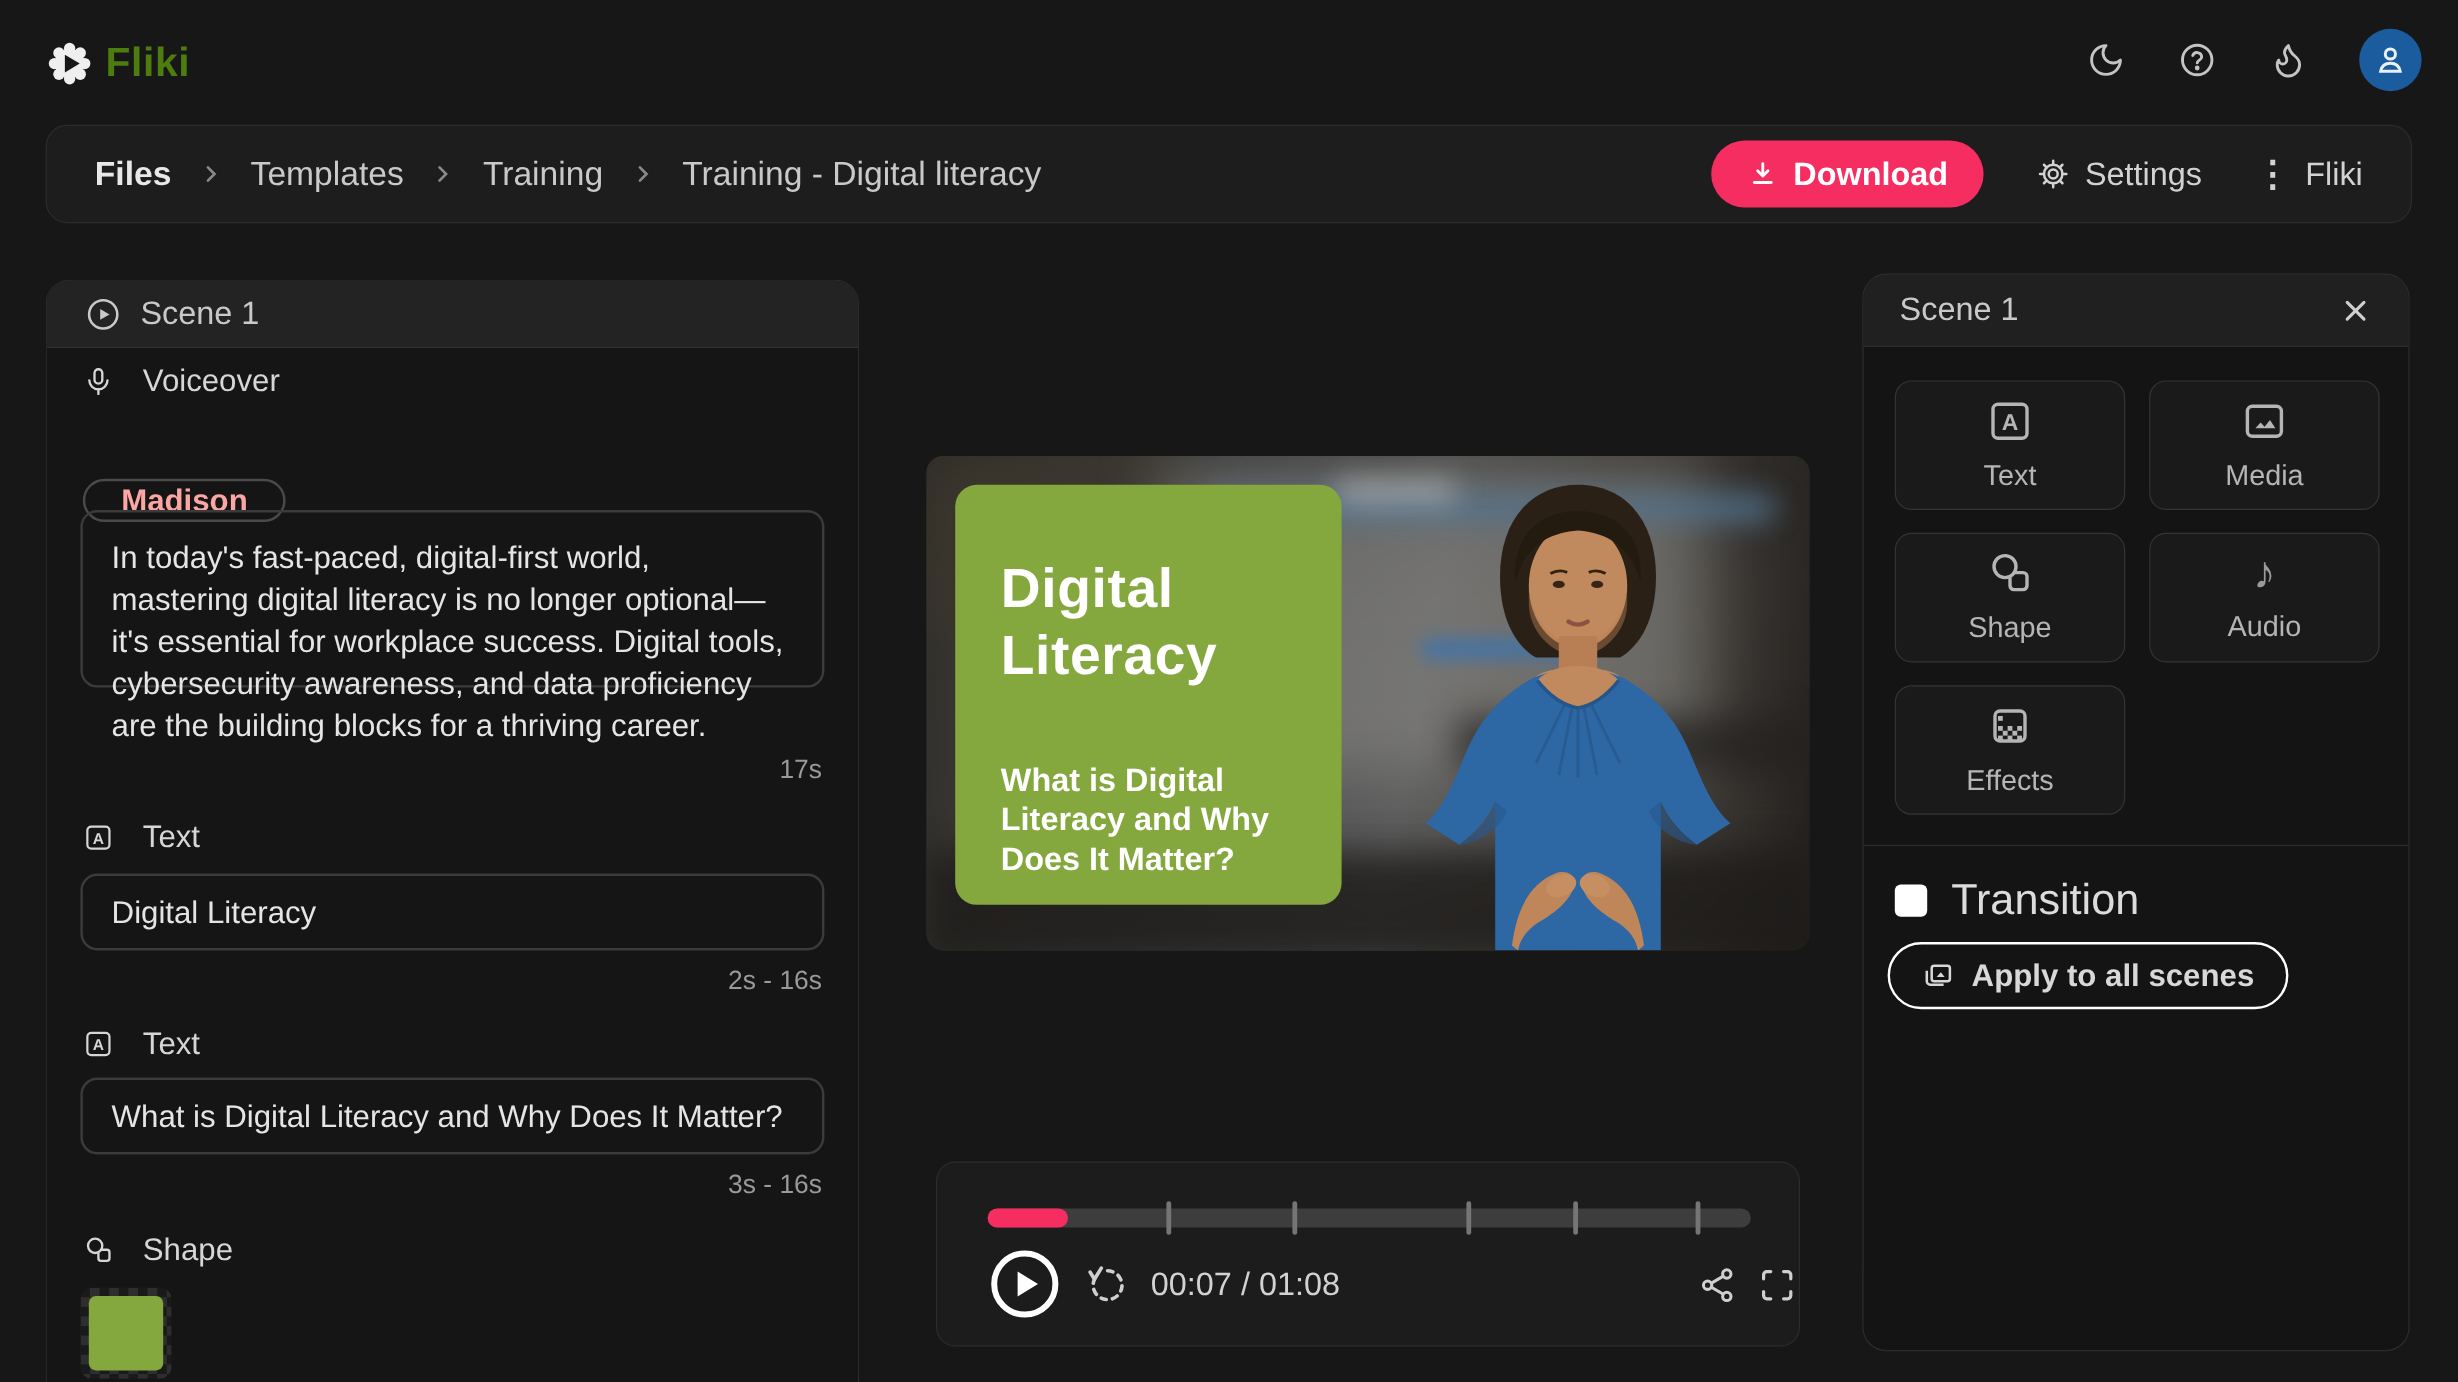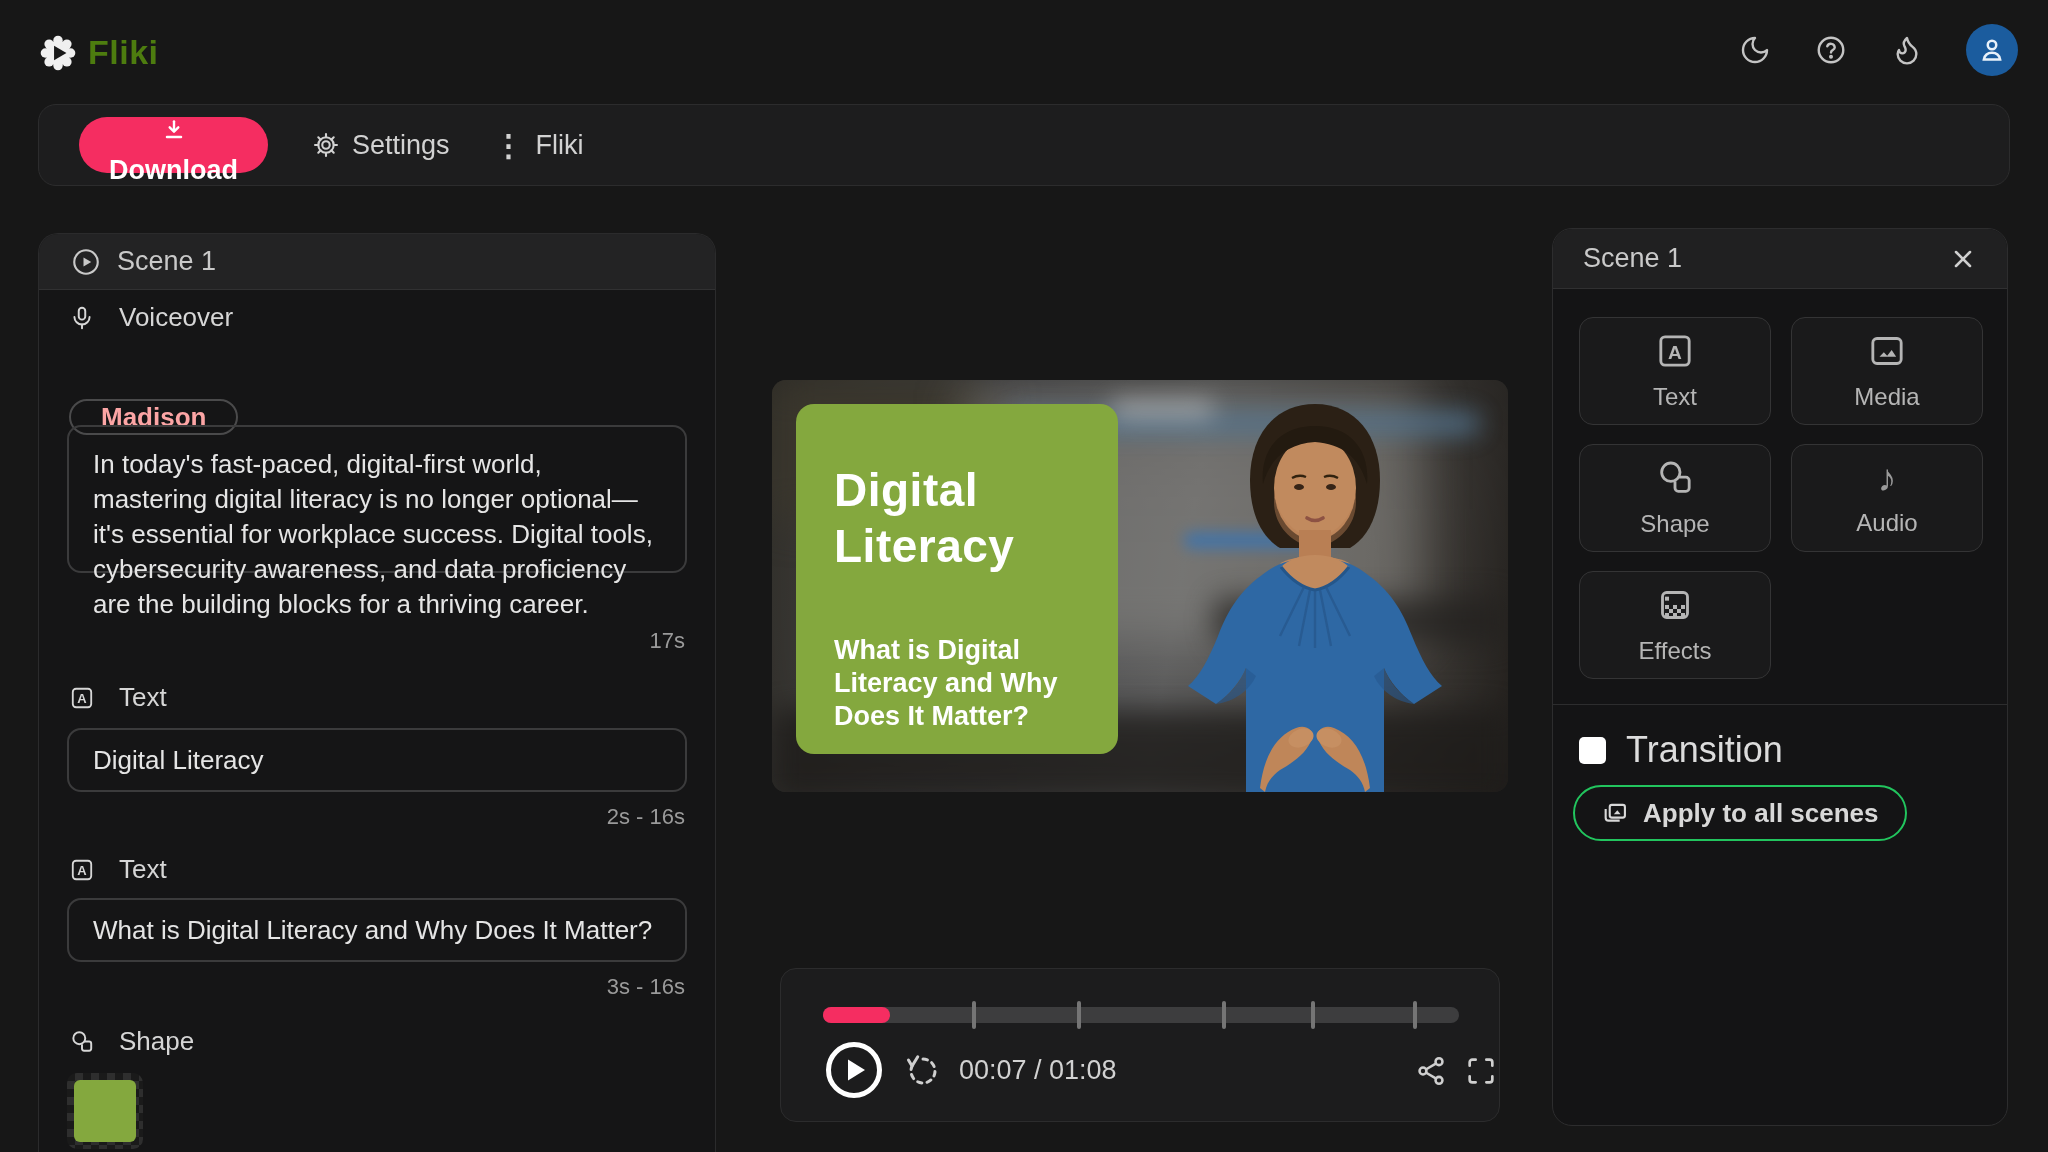--- a/index.html
+++ b/index.html
@@ -25,21 +25,21 @@
     background:#1d1d1e; border:1px solid #2c2c2d; border-radius:18px;
     display:flex; align-items:center; justify-content:space-between; padding:0 40px;
   }
   .crumbs { display:flex; align-items:center; gap:22px; }
   .crumb { font-size:28px; color:#c9c9c9; cursor:pointer; }
   .crumb.first { font-weight:bold; color:#e8e8e8; }
   .crumb-sep { color:#8a8a8a; display:flex; align-items:center; }
   .bar-actions { display:flex; align-items:center; gap:44px; }
   .dl-btn {
     height:56px; padding:0 30px; border-radius:28px; background:var(--pink);
-    display:flex; align-items:center; gap:12px; color:#fff; font-size:27px; font-weight:bold; cursor:pointer;flex-direction:column;
+    display:flex; align-items:center; gap:12px; color:#fff; font-size:27px; font-weight:bold; cursor:pointer;
   }
   .bar-link { display:flex; align-items:center; gap:12px; font-size:27px; color:#d2d2d2; cursor:pointer; }
 
   
   .scene-panel {
     position:absolute; left:38px; top:233px; width:678px; height:919px;
     background:#151516; border:1px solid #2b2b2c; border-bottom:none;
     border-radius:20px 20px 0 0; overflow:hidden;
   }
   .panel-head {
@@ -117,21 +117,21 @@
     border:1px solid #343435; border-radius:14px; cursor:pointer;
     display:flex; flex-direction:column; align-items:center; justify-content:center; gap:12px;
   }
   .tool-label { font-size:24px; color:#b5b5b5; }
   .divider { position:absolute; left:0; top:475px; width:100%; height:1px; background:#2d2d2e; }
   .check-row { position:absolute; left:26px; top:500px; display:flex; align-items:center; gap:20px; cursor:pointer; }
   .checkbox { width:27px; height:27px; background:#ffffff; border-radius:5px; }
   .check-label { font-size:36px; color:#dcdcdc; }
   .apply-btn {
     position:absolute; left:20px; top:556px; height:56px; padding:0 26px;
-    border:2px solid #22c55e; border-radius:28px; display:flex; align-items:center; gap:14px;
+    border:2px solid #ffffff; border-radius:28px; display:flex; align-items:center; gap:14px;
     font-size:26px; font-weight:bold; color:#d8d8d8; cursor:pointer;
   }
   svg { display:block; }
   .note-glyph { font-size:38px; color:#9a9a9a; line-height:38px; }
   .more-glyph { font-size:30px; color:#d2d2d2; font-weight:bold; }
 </style>
 </head>
 <body>
 
 <div class="topbar">
@@ -175,20 +175,41 @@
     <div class="avatar">
       <svg width="30" height="30" viewBox="0 0 24 24" fill="none" stroke="#e8f1fa" stroke-width="2" stroke-linecap="round">
         <circle cx="12" cy="8" r="3.4"></circle>
         <path d="M5.5 19.5c.7-3.6 3-5.3 6.5-5.3s5.8 1.7 6.5 5.3z"></path>
       </svg>
     </div>
   </div>
 </div>
 
 <div class="crumbbar">
+  <div class="crumbs">
+    <span class="crumb first">Files</span>
+    <span class="crumb-sep">
+        <svg width="22" height="22" viewBox="0 0 24 24" fill="none" stroke="#8a8a8a" stroke-width="2.4" stroke-linecap="round">
+          <path d="M9 6l6 6-6 6"></path>
+        </svg>
+      </span>
+    <span class="crumb">Templates</span>
+    <span class="crumb-sep">
+        <svg width="22" height="22" viewBox="0 0 24 24" fill="none" stroke="#8a8a8a" stroke-width="2.4" stroke-linecap="round">
+          <path d="M9 6l6 6-6 6"></path>
+        </svg>
+      </span>
+    <span class="crumb">Training</span>
+    <span class="crumb-sep">
+        <svg width="22" height="22" viewBox="0 0 24 24" fill="none" stroke="#8a8a8a" stroke-width="2.4" stroke-linecap="round">
+          <path d="M9 6l6 6-6 6"></path>
+        </svg>
+      </span>
+    <span class="crumb">Training - Digital literacy</span>
+  </div>
   <div class="bar-actions">
     <div class="dl-btn">
       <span>
         <svg width="26" height="26" viewBox="0 0 24 24" fill="none" stroke="#ffffff" stroke-width="2.2" stroke-linecap="round" stroke-linejoin="round">
           <path d="M12 4v9"></path>
             <path d="M8 9.5l4 4 4-4"></path>
             <path d="M5.5 18.5h13"></path>
         </svg>
       </span>
       <span>Download</span>

